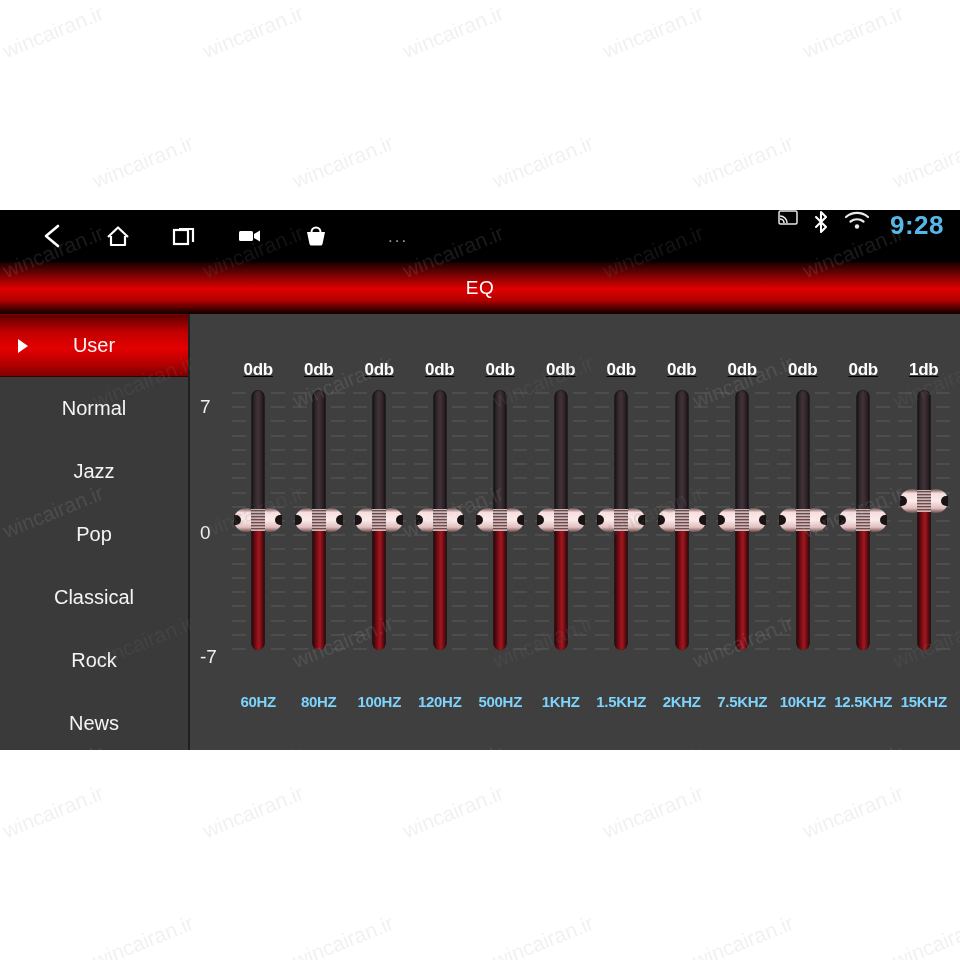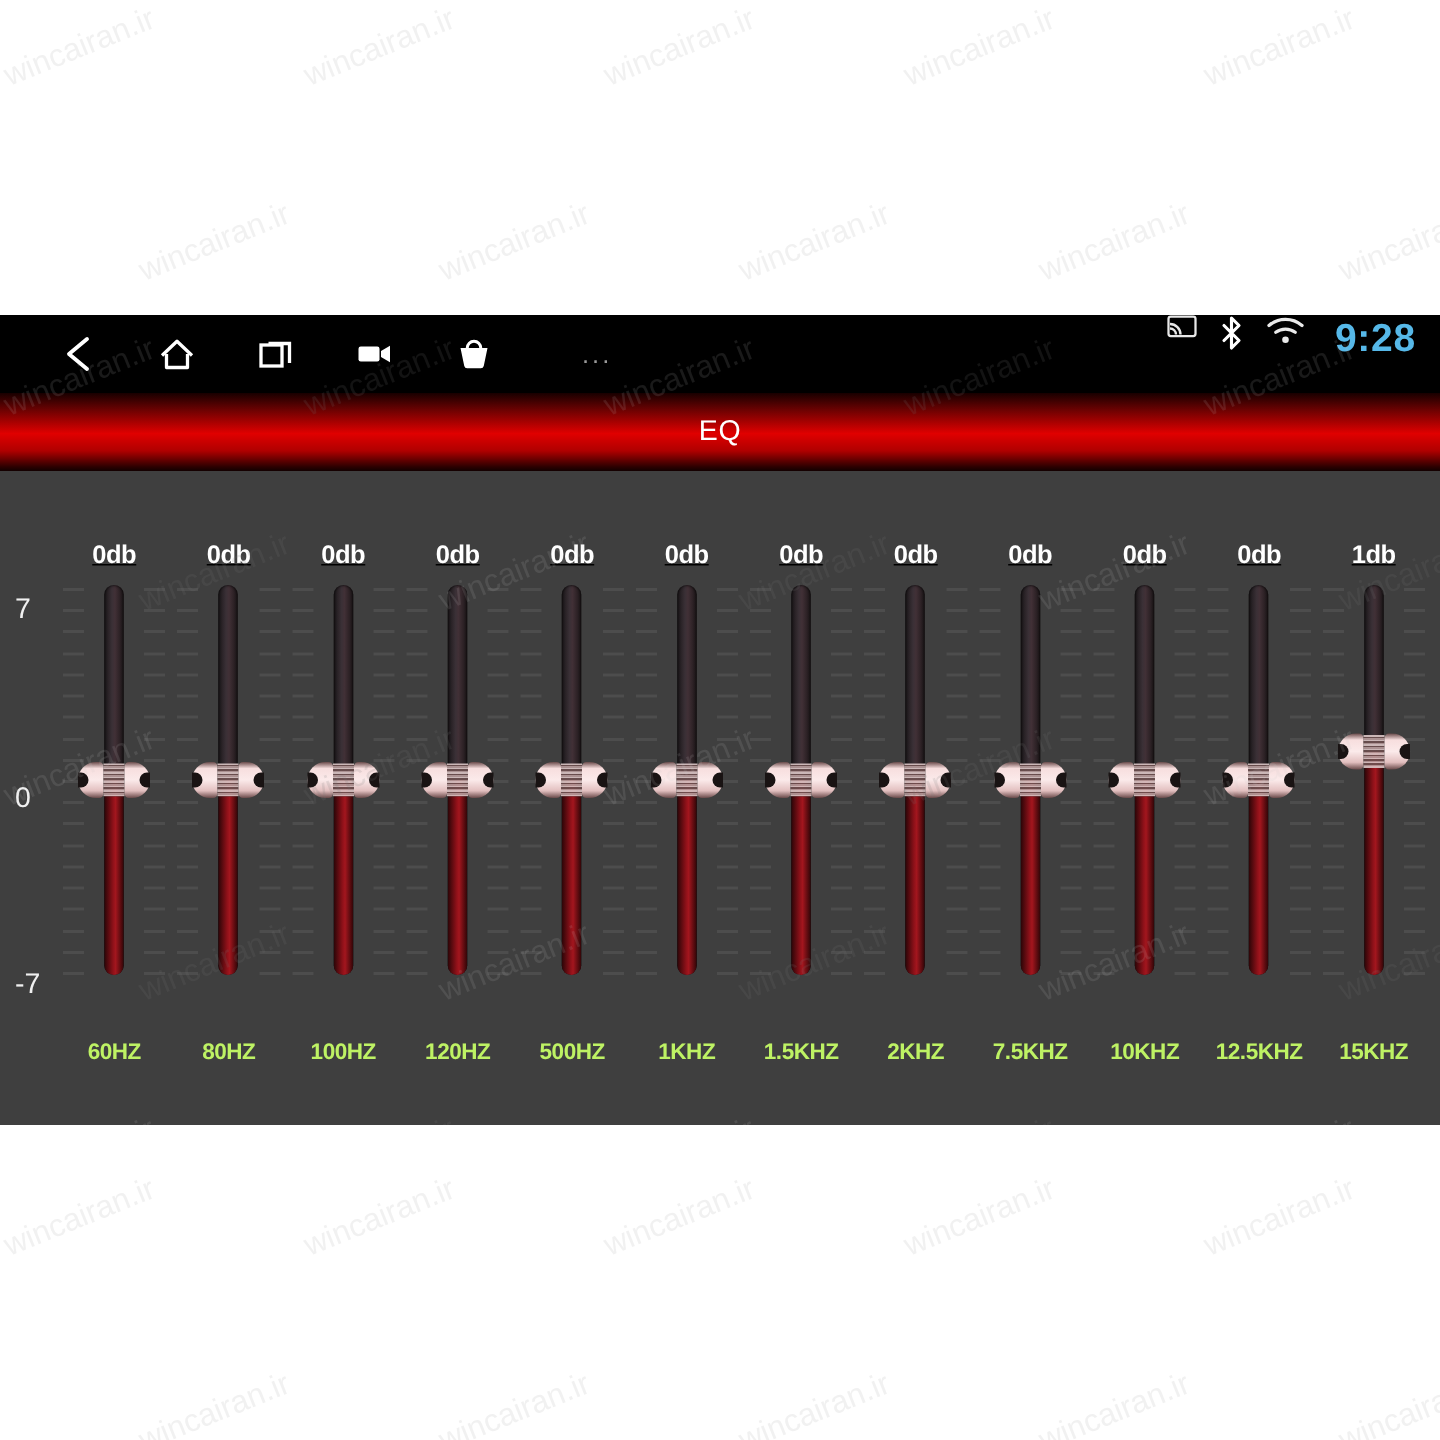--- a/index.html
+++ b/index.html
@@ -229,21 +229,21 @@
       #d8c3c3 0px, #d8c3c3 1px,
       #6d5050 1px, #6d5050 2px,
       #b59a9a 2px, #b59a9a 3px);
     opacity: 0.92;
   }
   .band-freq {
     position: absolute;
     bottom: 40px;
     width: 100%;
     text-align: center;
-    color: #bef264;
+    color: #7dd3fc;
     font-size: 15px;
     font-weight: bold;
     letter-spacing: -0.3px;
   }
   
   .wm {
     position: absolute;
     color: rgba(255,255,255,0.10);
     font-size: 21px;
     transform: rotate(-22deg);
@@ -321,20 +321,44 @@
     </div>
 
     <div class="tabs">
       <div class="tab active">
         <span>EQ</span>
       </div>
     </div>
 
     <div class="body-area">
 
+      <div class="sidebar">
+        <div class="preset selected">
+          <span class="arrow"></span>
+          <span>User</span>
+        </div>
+        <div class="preset">
+          <span>Normal</span>
+        </div>
+        <div class="preset">
+          <span>Jazz</span>
+        </div>
+        <div class="preset">
+          <span>Pop</span>
+        </div>
+        <div class="preset">
+          <span>Classical</span>
+        </div>
+        <div class="preset">
+          <span>Rock</span>
+        </div>
+        <div class="preset">
+          <span>News</span>
+        </div>
+      </div>
 
       <div class="content">
         <div class="eq-panel">
           <div class="axis-label axis-7">7</div>
           <div class="axis-label axis-0">0</div>
           <div class="axis-label axis-neg7">-7</div>
           <div class="bands" id="bands">
               <div class="band">
                 <div class="band-value">0db</div>
                 <div class="slider-area">

